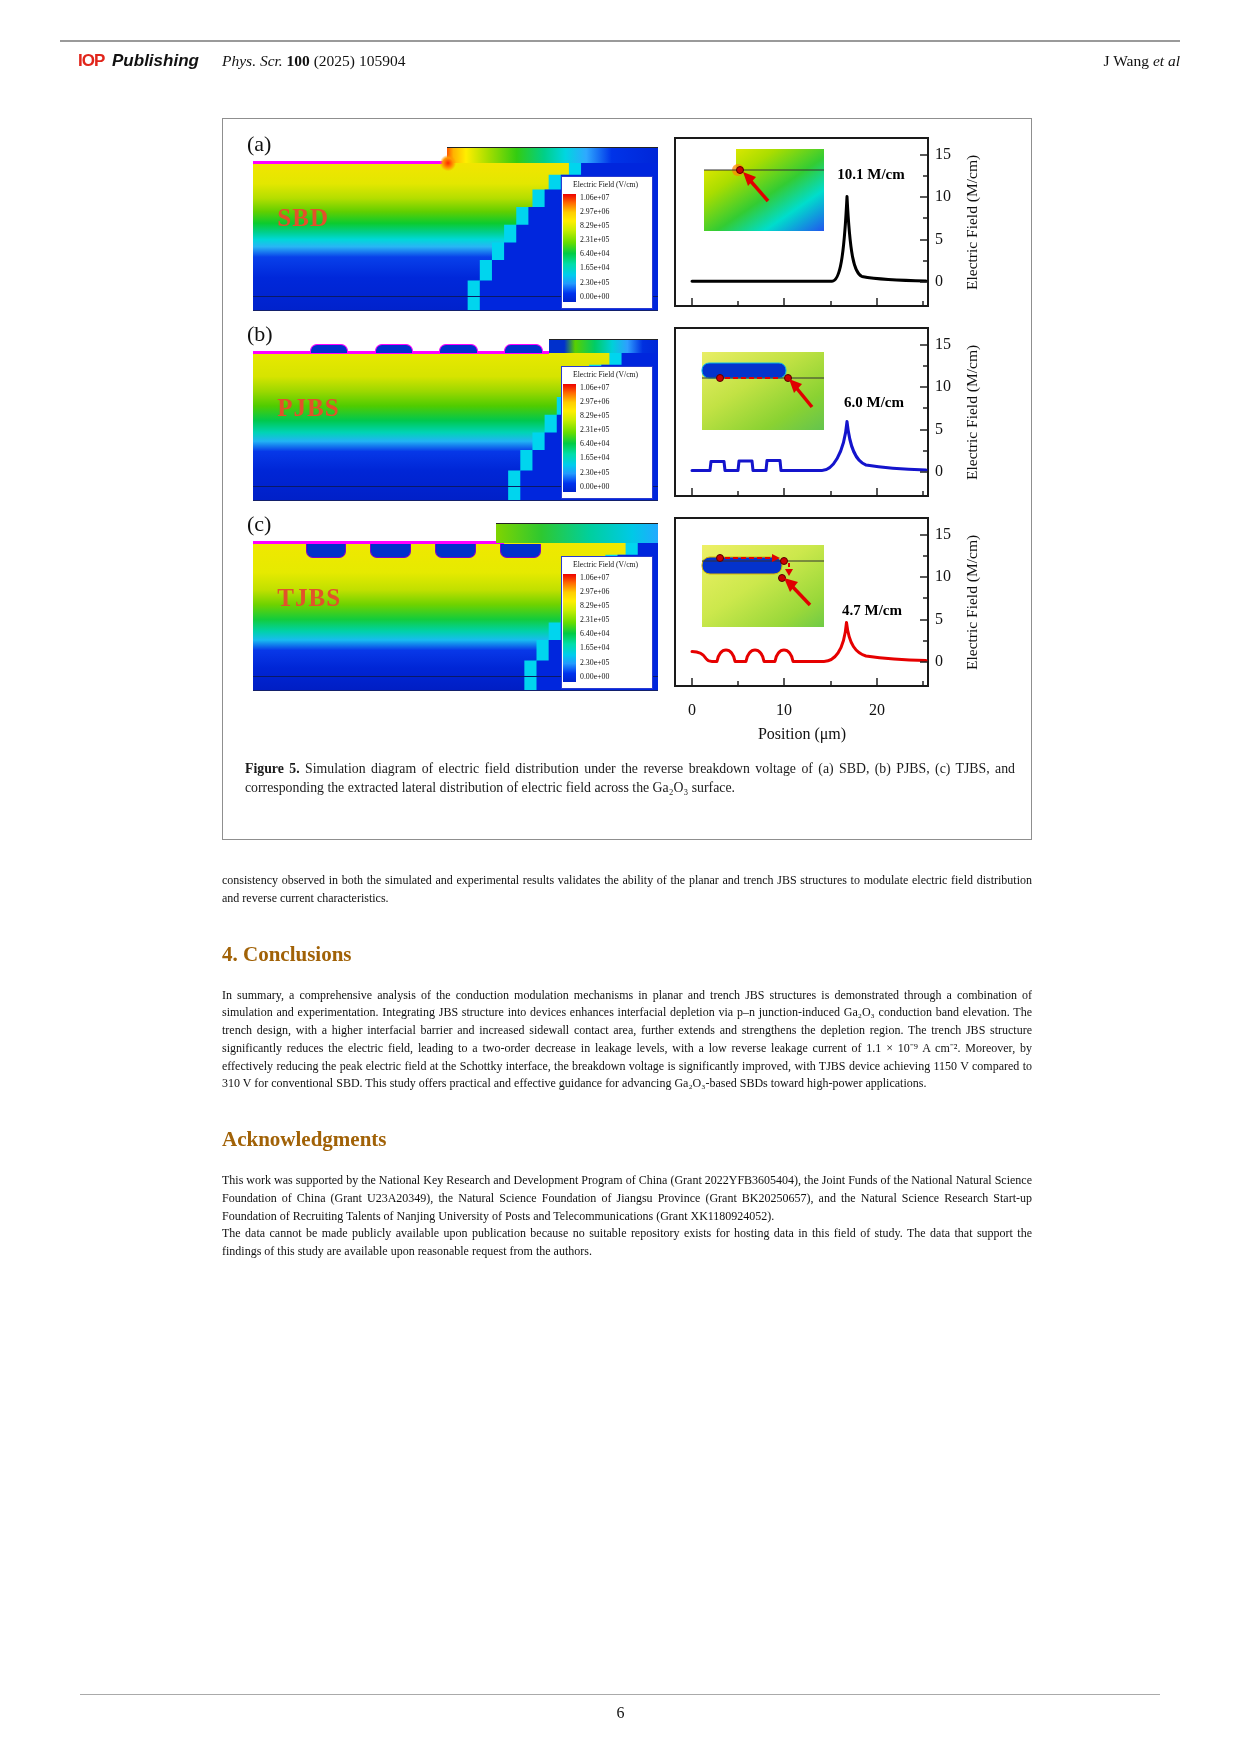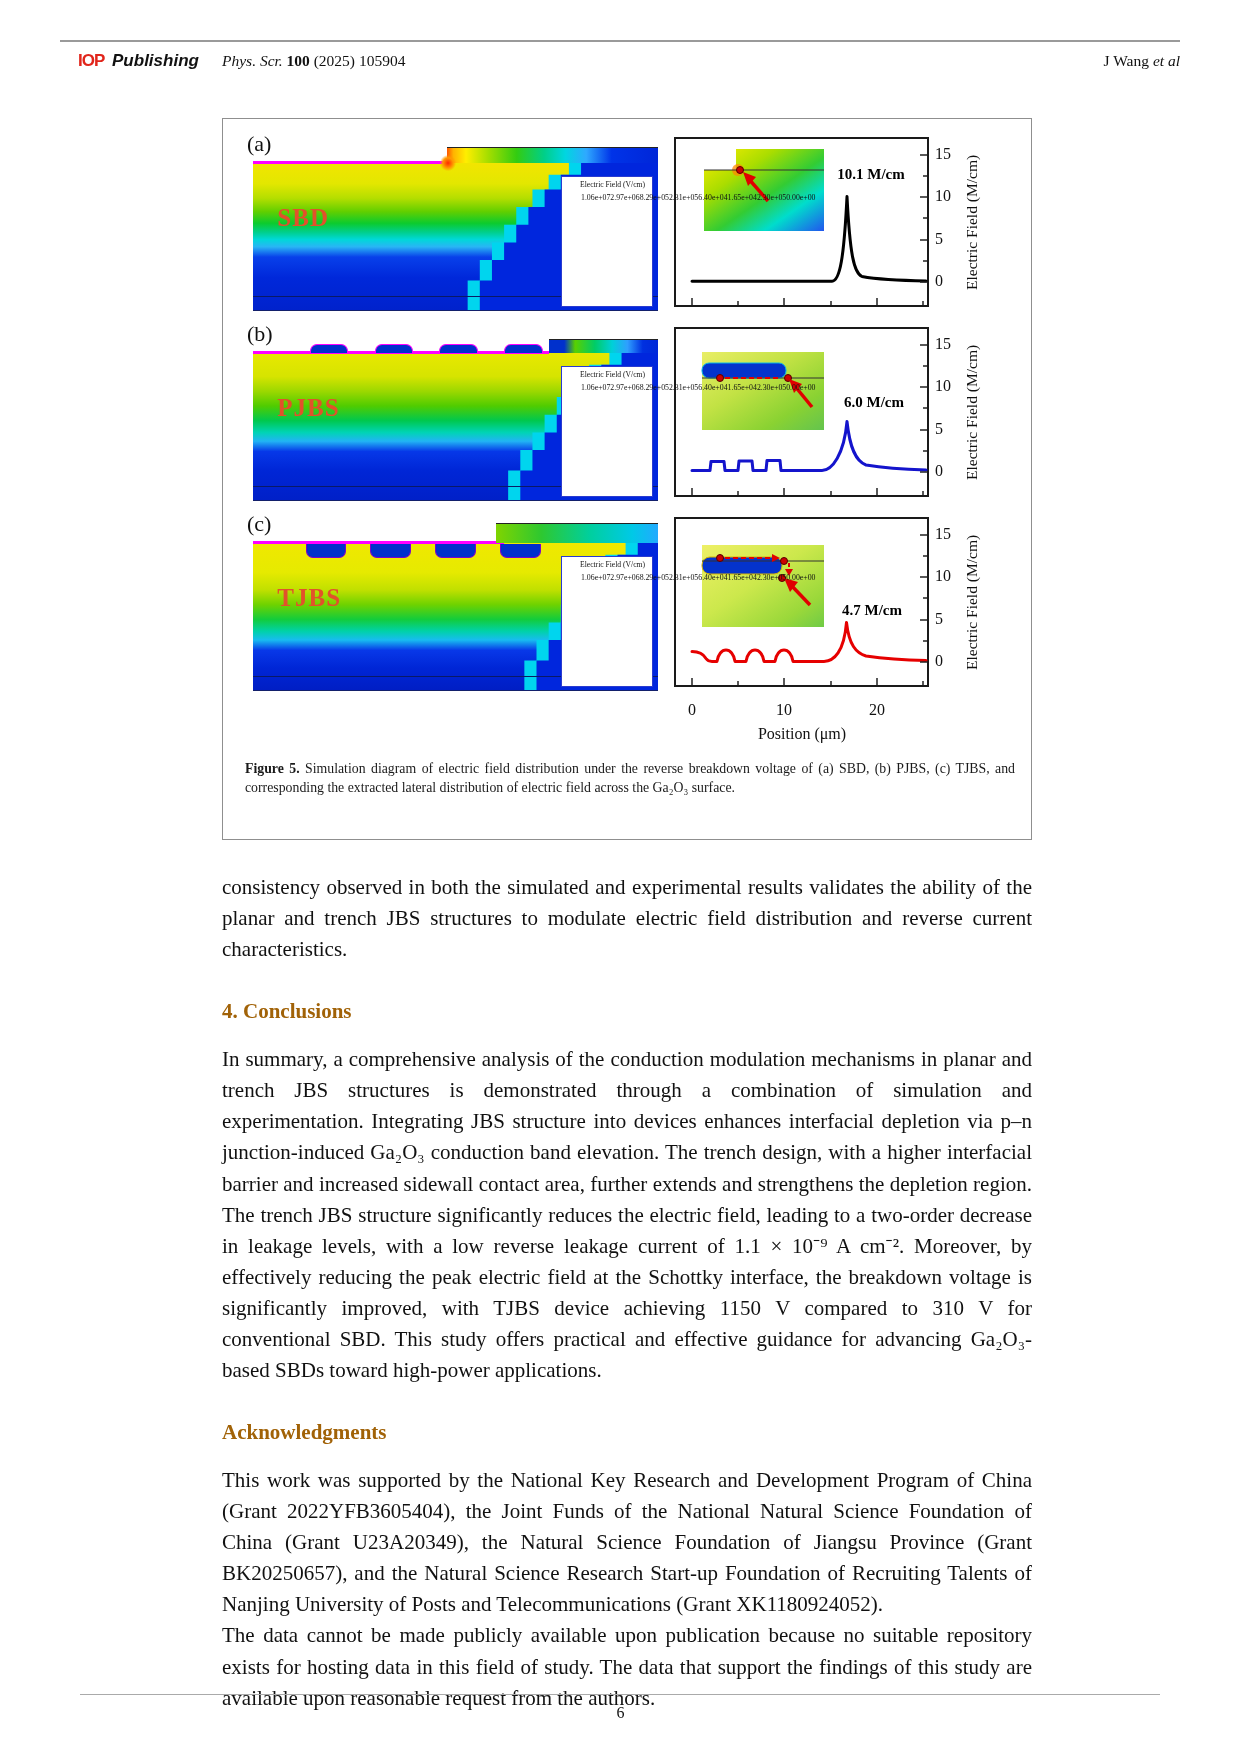--- a/index.html
+++ b/index.html
@@ -53,26 +53,26 @@
     background:radial-gradient(circle,#ff2a00 0%,#ff9900 45%,rgba(255,153,0,0) 72%); }
   .bump { position:absolute; top:-9px; height:9px; width:9.5%; background:#0030cc;
     border:1.5px solid #ff00ff; border-bottom:none; border-radius:7px 7px 0 0; }
   .bump1 { left:14%; } .bump2 { left:30%; } .bump3 { left:46%; } .bump4 { left:62%; }
   .trench { position:absolute; top:1px; height:14px; width:10%; background:#0030cc;
     border:1px solid #7a00cc; border-top:none; border-radius:0 0 7px 7px; }
   .t1 { left:13%; } .t2 { left:29%; } .t3 { left:45%; } .t4 { left:61%; }
   .device-label { position:absolute; left:6%; top:28%; font-weight:bold; font-size:25px; color:#e2512b; letter-spacing:1px; }
 
   .legend { position:absolute; right:5px; top:13px; width:92px; background:#fff;
-    border:1.2px solid #2a3bd0; padding:3px 4px 4px 15px; z-index:5; }
+    border:1.2px solid #2a3bd0; padding:3px 4px 4px 1px; z-index:5; }
   .legend-title { font-size:7.6px; text-align:center; white-space:nowrap; margin-bottom:2px; }
   .legend-bodyrow { display:flex; }
   .legend-bar { width:13px; height:108px; margin-top:3px;
     background:linear-gradient(180deg,#ee0000 0%,#ff6600 8%,#ffcc00 17%,#ffee00 25%,#ccee00 33%,#66dd00 45%,#00cc44 55%,#00ddaa 65%,#00ccee 75%,#2299ff 83%,#0033ee 92%,#0022cc 100%); }
-  .legend-vals { display:flex; flex-direction:row; margin-left:4px; }
+  .legend-vals { display:flex; flex-direction:column; margin-left:4px; }
   .legend-vals span { font-size:7.8px; line-height:14.1px; white-space:nowrap; }
 
   
   .plot-wrap { position:absolute; left:433px; top:8px; width:360px; height:182px; display:flex; }
   svg.plot { width:255px; height:170px; flex:none; }
   .ytick-col { position:relative; width:30px; height:170px; flex:none;font-family:Liberation Serif, serif; }
   .ytick-col span { position:absolute; left:6px; font-size:16px; }
   .yt0 { top:8px; } .yt1 { top:50px; } .yt2 { top:93px; } .yt3 { top:135px; }
   .ylabel { width:26px; height:170px; display:flex; align-items:center; justify-content:center;
     writing-mode:vertical-rl; transform:rotate(180deg); font-size:15.5px; white-space:nowrap; }
@@ -81,21 +81,21 @@
   .xaxis-row { position:relative; height:52px; margin-left:433px; width:255px; }
   .xaxis-row .xt { position:absolute; top:2px; transform:translateX(-50%); font-size:16px; }
   .xl0 { left:18px; } .xl1 { left:110px; } .xl2 { left:203px; }
   .xaxis-label { position:absolute; top:26px; left:128px; transform:translateX(-50%); font-size:16px; }
 
   .caption { margin:8px 16px 0 4px; font-size:13.8px; line-height:1.38; text-align:justify; color:#1a1a1a; }
   .caption .cap-b { font-weight:bold;margin-top:19px; }
 
   
   .content { position:absolute; left:222px; top:872px; width:810px; }
-  .para { font-size:21px; line-height:1.48; text-align:justify; }
+  .para { font-size:12px; line-height:1.48; text-align:justify; }
   .heading { color:#a16207; font-weight:bold; font-size:21px; margin:34px 0 20px 0; }
 
   
   .footer-rule { position:absolute; left:80px; top:1694px; width:1080px; height:1px; background:#aaa; }
   .page-num { position:absolute; left:0; top:1704px; width:1241px; text-align:center; font-size:16px; }
 </style>
 </head>
 <body>
 
 <div class="page">

